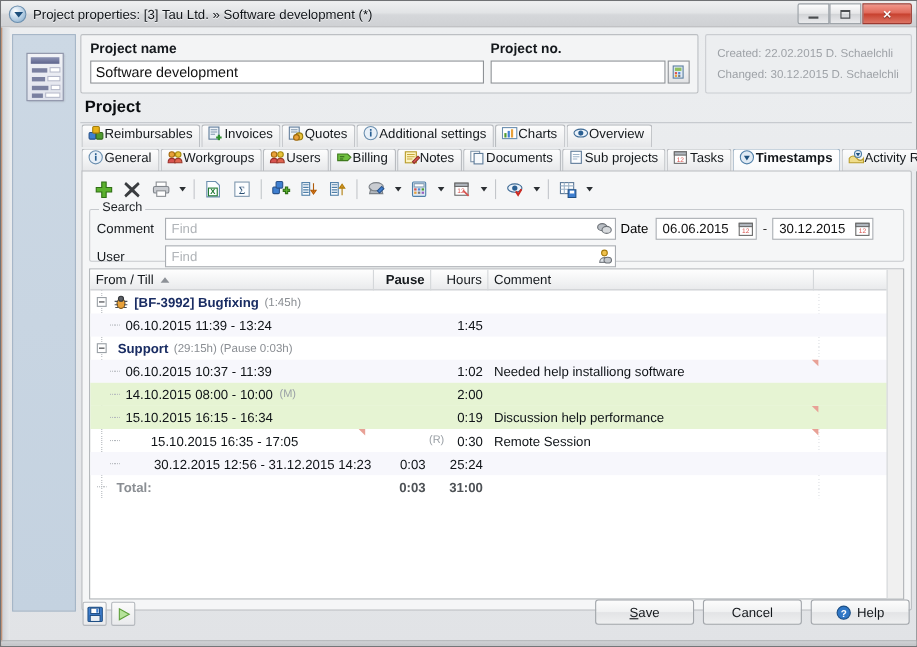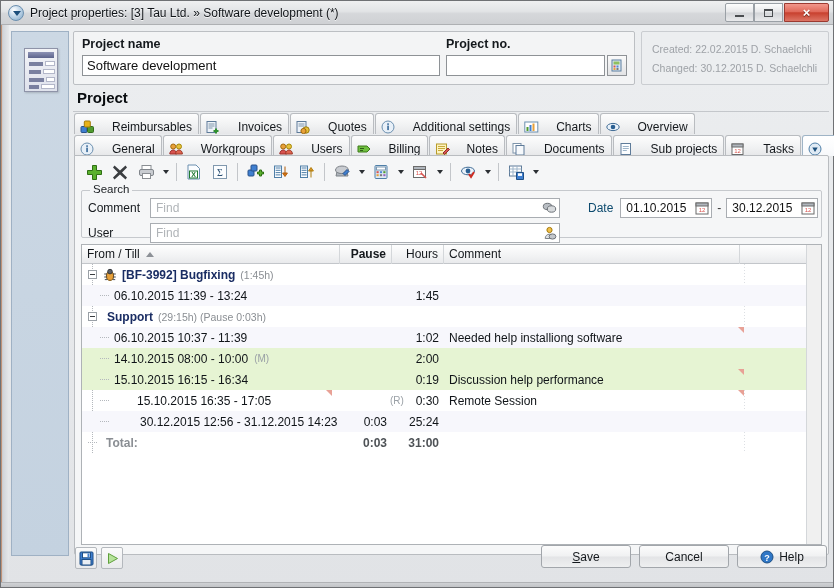--- a/index.html
+++ b/index.html
@@ -124,21 +124,21 @@
   .projtitle-rule {
     position: absolute; left: 0; top: 84px; width: 756px;
     border-top: 1px solid #c4c7cb;
   }
 
   
   .tabrow { position: absolute; display: flex; align-items: flex-end; height: 21px; }
   .tabrow.row1 { left: 1px; top: 86px; }
   .tabrow.row2 { left: 1px; top: 108px; }
   .tab {
-    height: 21px; display: flex; align-items: flex-end; gap: 17px;
+    height: 21px; display: flex; align-items: flex-start; gap: 0;
     padding: 0 6px 0 5px;
     border: 1px solid #b9bcc0; border-bottom: none;
     background: linear-gradient(180deg,#fdfdfd 0%,#f1f2f3 55%,#e6e7e9 100%);
     border-radius: 3px 3px 0 0;
     margin-right: 1px;
     font-size: 12px; color: #15191d; white-space: nowrap;
     cursor: default;
   }
   .tab.active {
     background: linear-gradient(180deg,#ffffff 0%,#fbfcfd 60%,#f6f8fa 100%);
@@ -600,23 +600,23 @@
 
           <div class="srow" style="left:6px;top:7px;">
             <span style="width:62px;color:#14181c;">Comment</span>
             <div class="srch-input" style="width:410px;">
               <span class="ph">Find</span>
               <svg width="15" height="14" viewBox="0 0 15 14">
                 <ellipse cx="5.5" cy="5.5" rx="4.2" ry="3.2" fill="#b9bec4" stroke="#6d7278"></ellipse>
                 <ellipse cx="9.5" cy="8" rx="4.2" ry="3.2" fill="#d7dadd" stroke="#6d7278"></ellipse>
               </svg>
             </div>
-            <span style="margin-left:28px;color:#0c4a6e;">Date</span>
+            <span style="margin-left:4px;color:#000000;">Date</span>
             <div class="datefield" style="width:92px;margin-left:7px;">
-              <span style="flex:1">01.10.2015</span>
+              <span style="flex:1">06.06.2015</span>
               <svg width="15" height="14" viewBox="0 0 15 14">
                 <rect x="1" y="2" width="12" height="11" fill="#fff" stroke="#6b6b6b"></rect>
                 <rect x="1" y="2" width="12" height="3" fill="#b0b6bd" stroke="#6b6b6b"></rect>
                 <text x="7" y="11" font-size="6" fill="#d8534f" text-anchor="middle" font-family="sans-serif">12</text>
               </svg>
             </div>
             <span style="margin:0 5px;color:#333;">-</span>
             <div class="datefield" style="width:92px;">
               <span style="flex:1">30.12.2015</span>
               <svg width="15" height="14" viewBox="0 0 15 14">

